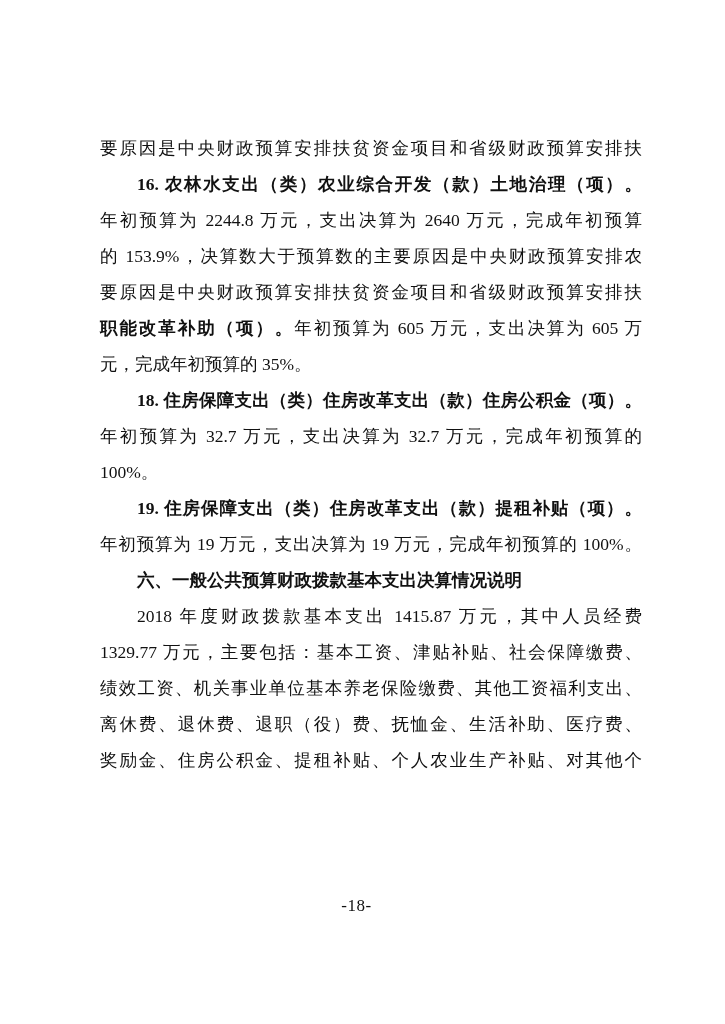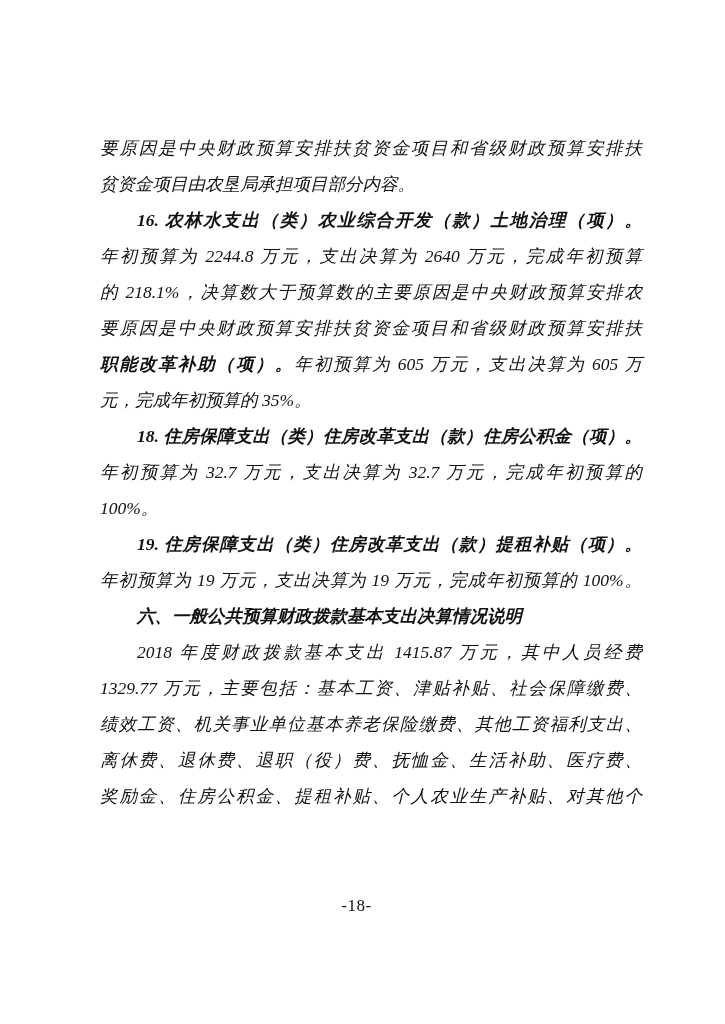--- a/index.html
+++ b/index.html
@@ -24,21 +24,20 @@
     position: absolute;
     left: 100px;
     top: 130px;
     width: 542px;
   }
   .line {
     font-size: 17.5px;
     line-height: 36px;
     white-space: normal;
     text-align: left;
-    font-style: italic;
   }
   .line.justify {
     text-align: justify;
     text-align-last: justify;
     text-justify: inter-character;
   }
   .line.indent {
     text-indent: 37px;
   }
   .b {
@@ -54,24 +53,23 @@
     font-size: 17px;
     letter-spacing: 0.5px;
   }
 </style>
 </head>
 <body>
 
 <div class="page">
   <div class="text-block" id="text-block">
       <div class="line justify"><span>要原因是中央财政预算安排扶贫资金项目和省级财政预算安排扶</span></div>
-      <div class="line"><span>贫资金项目由农垦局承担项目部分内容。</span></div>
       <div class="line justify indent"><span class="b">16. 农林水支出（类）农业综合开发（款）土地治理（项）。</span></div>
       <div class="line justify"><span>年初预算为 2244.8 万元，支出决算为 2640 万元，完成年初预算</span></div>
-      <div class="line justify"><span>的 218.1%，决算数大于预算数的主要原因是中央财政预算安排农</span></div>
+      <div class="line justify"><span>的 153.9%，决算数大于预算数的主要原因是中央财政预算安排农</span></div>
       <div class="line justify"><span>要原因是中央财政预算安排扶贫资金项目和省级财政预算安排扶</span></div>
       <div class="line justify"><span class="b">职能改革补助（项）。</span><span>年初预算为 605 万元，支出决算为 605 万</span></div>
       <div class="line"><span>元，完成年初预算的 35%。</span></div>
       <div class="line justify indent"><span class="b">18. 住房保障支出（类）住房改革支出（款）住房公积金（项）。</span></div>
       <div class="line justify"><span>年初预算为 32.7 万元，支出决算为 32.7 万元，完成年初预算的</span></div>
       <div class="line"><span>100%。</span></div>
       <div class="line justify indent"><span class="b">19. 住房保障支出（类）住房改革支出（款）提租补贴（项）。</span></div>
       <div class="line justify"><span>年初预算为 19 万元，支出决算为 19 万元，完成年初预算的 100%。</span></div>
       <div class="line indent"><span class="b">六、一般公共预算财政拨款基本支出决算情况说明</span></div>
       <div class="line justify indent"><span>2018 年度财政拨款基本支出 1415.87 万元，其中人员经费</span></div>

